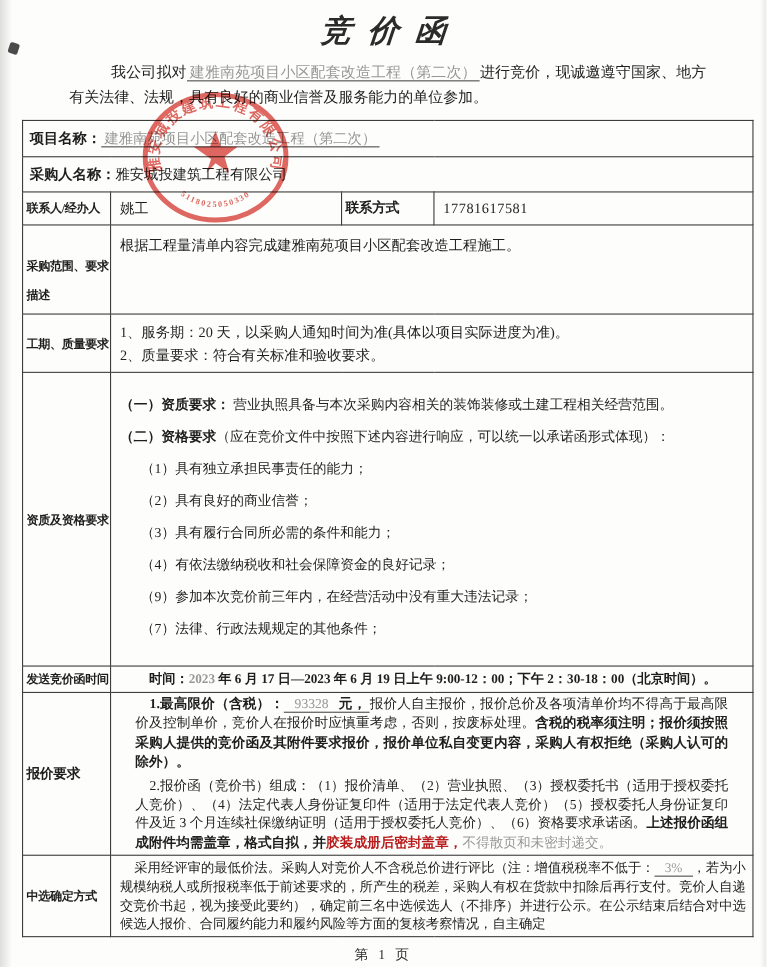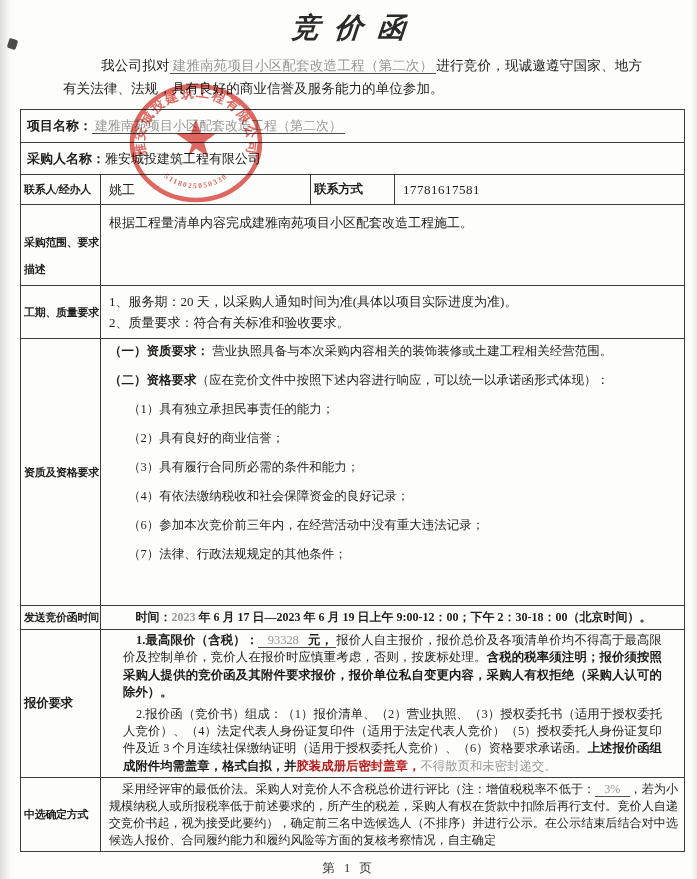--- a/index.html
+++ b/index.html
@@ -45,21 +45,21 @@
   td.v-top{vertical-align:top;}
   .fs13{font-size:13px;}
   .b{font-weight:bold;}
   .g{color:var(--grey);}
   .g2{color:#b91c1c;}
   .u{border-bottom:1px solid #4c4c4c;padding:0 3px;}
   .phone{font-size:13px;letter-spacing:.5px;margin-top:44px;}
   .row1cell,.row2cell{font-size:13px;}
   .scope-label div{line-height:27px;}
   .sched div{line-height:21px;}
-  .qual{padding-top:4px;}
+  .qual{padding-top:21px;}
   .qual div{line-height:16px;margin-bottom:13px;}
   .qual .ind{padding-left:19px;}
   .sendtime{font-size:12px;white-space:nowrap;font-weight:bold;padding-left:8px;text-align:center;}
   .quote{font-size:12.4px;line-height:17.4px;text-align:justify;padding:2px 22px;}
   .quote .indent{text-indent:13px;}
   .quote .p1{margin-bottom:4px;}
   .sel{font-size:12.1px;line-height:17px;text-align:justify;}
   .sel .indent{text-indent:13px;}
   .cellpad{padding-left:8px;}
   .footer{margin-top:8px;text-align:center;font-size:12.5px;letter-spacing:3px;color:#2e2e2e;}
@@ -123,21 +123,21 @@
     </tr>
     <tr style="height:267px">
       <td class="lab">资质及资格要求</td>
       <td colspan="3" class="v-top qual cellpad">
             <div><span class="b">（一）资质要求：</span><span> 营业执照具备与本次采购内容相关的装饰装修或土建工程相关经营范围。</span></div>
             <div><span class="b">（二）资格要求</span><span>（应在竞价文件中按照下述内容进行响应，可以统一以承诺函形式体现）：</span></div>
             <div class="ind"><span>（1）具有独立承担民事责任的能力；</span></div>
             <div class="ind"><span>（2）具有良好的商业信誉；</span></div>
             <div class="ind"><span>（3）具有履行合同所必需的条件和能力；</span></div>
             <div class="ind"><span>（4）有依法缴纳税收和社会保障资金的良好记录；</span></div>
-            <div class="ind"><span>（6）参加本次竞价前三年内，在经营活动中没有重大违法记录；</span></div>
+            <div class="ind"><span>（9）参加本次竞价前三年内，在经营活动中没有重大违法记录；</span></div>
             <div class="ind"><span>（7）法律、行政法规规定的其他条件；</span></div>
           </td>
     </tr>
     <tr style="height:24px">
       <td class="lab">发送竞价函时间</td>
       <td colspan="3" class="sendtime">
             <div><span class="b">时间：</span><span class="g b">2023</span><span class="b"> 年 6 月 17 日—2023 年 6 月 19 日上午 9:00-12：00；下午 2：30-18：00（北京时间）。</span></div>
           </td>
     </tr>
     <tr style="height:143px">

